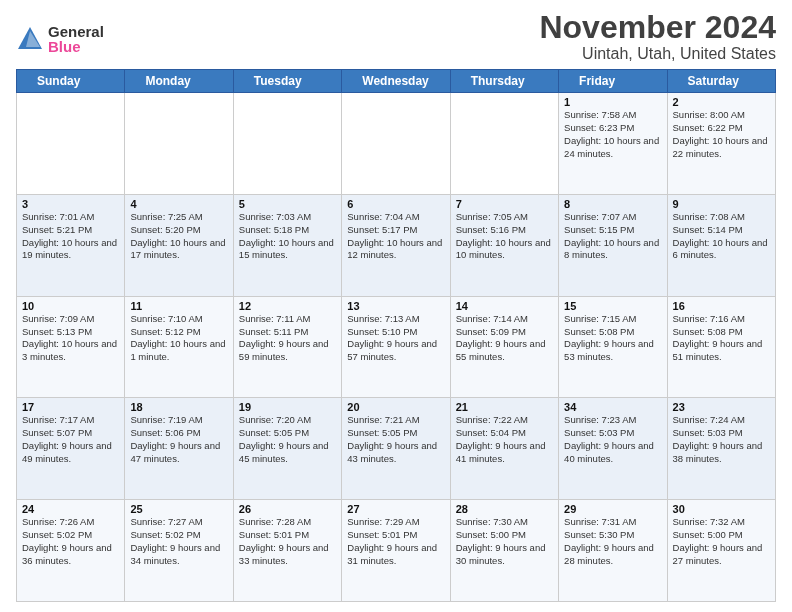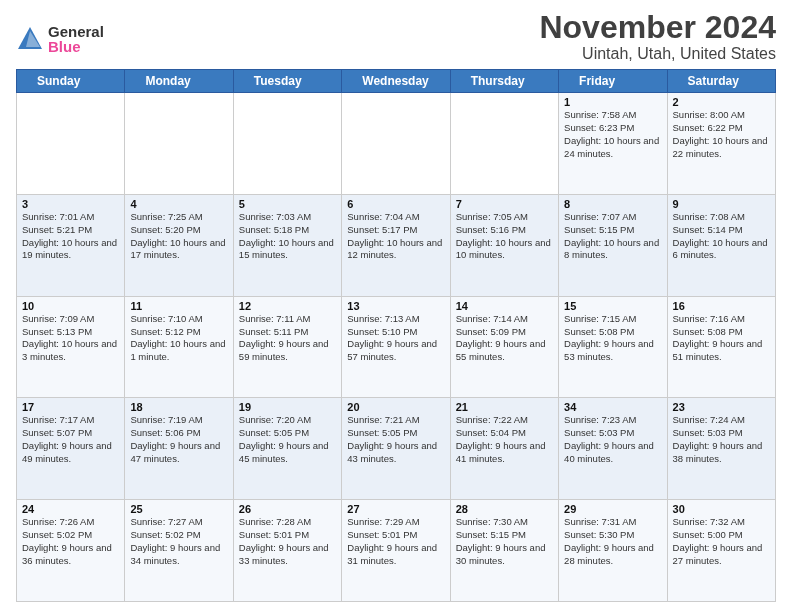--- a/index.html
+++ b/index.html
@@ -339,21 +339,21 @@
           <td>
             <span class="day-num">27</span>
             <div class="day-info">Sunrise: 7:29 AM
 Sunset: 5:01 PM
 Daylight: 9 hours
 and 31 minutes.</div>
           </td>
           <td>
             <span class="day-num">28</span>
             <div class="day-info">Sunrise: 7:30 AM
-Sunset: 5:15 PM
+Sunset: 5:00 PM
 Daylight: 9 hours
 and 30 minutes.</div>
           </td>
           <td>
             <span class="day-num">29</span>
             <div class="day-info">Sunrise: 7:31 AM
 Sunset: 5:30 PM
 Daylight: 9 hours
 and 28 minutes.</div>
           </td>

